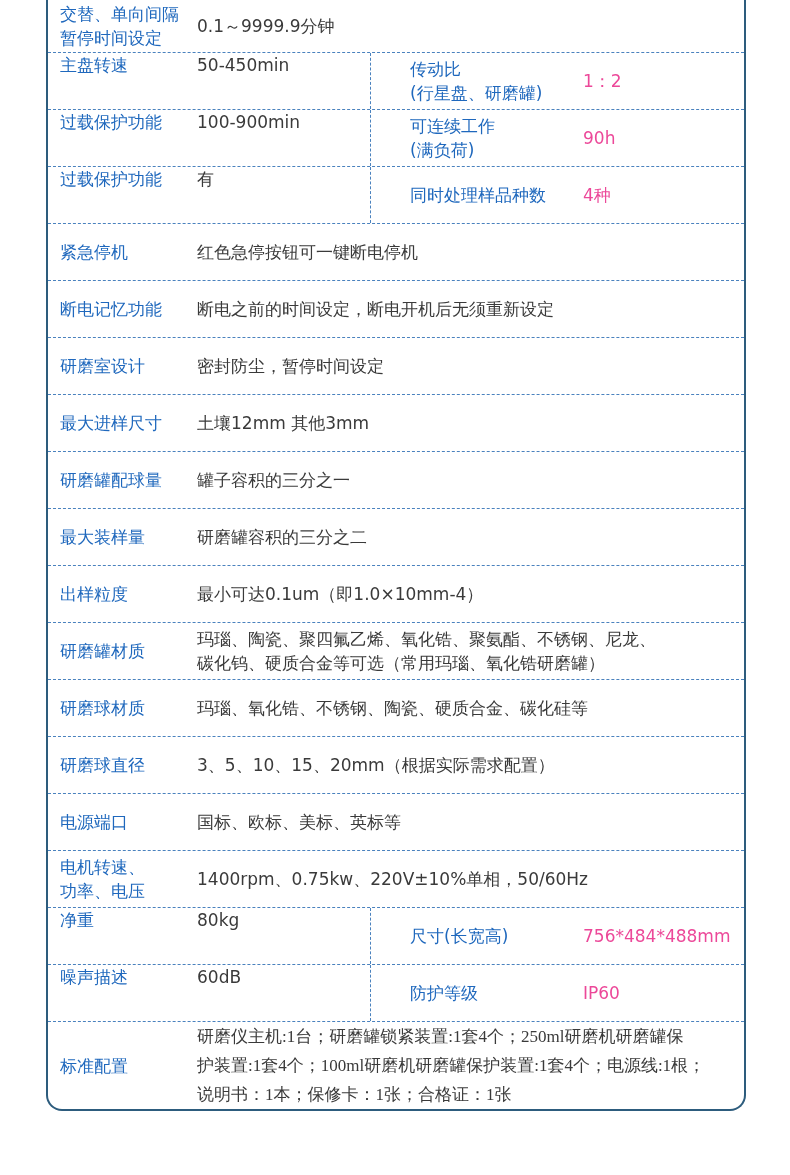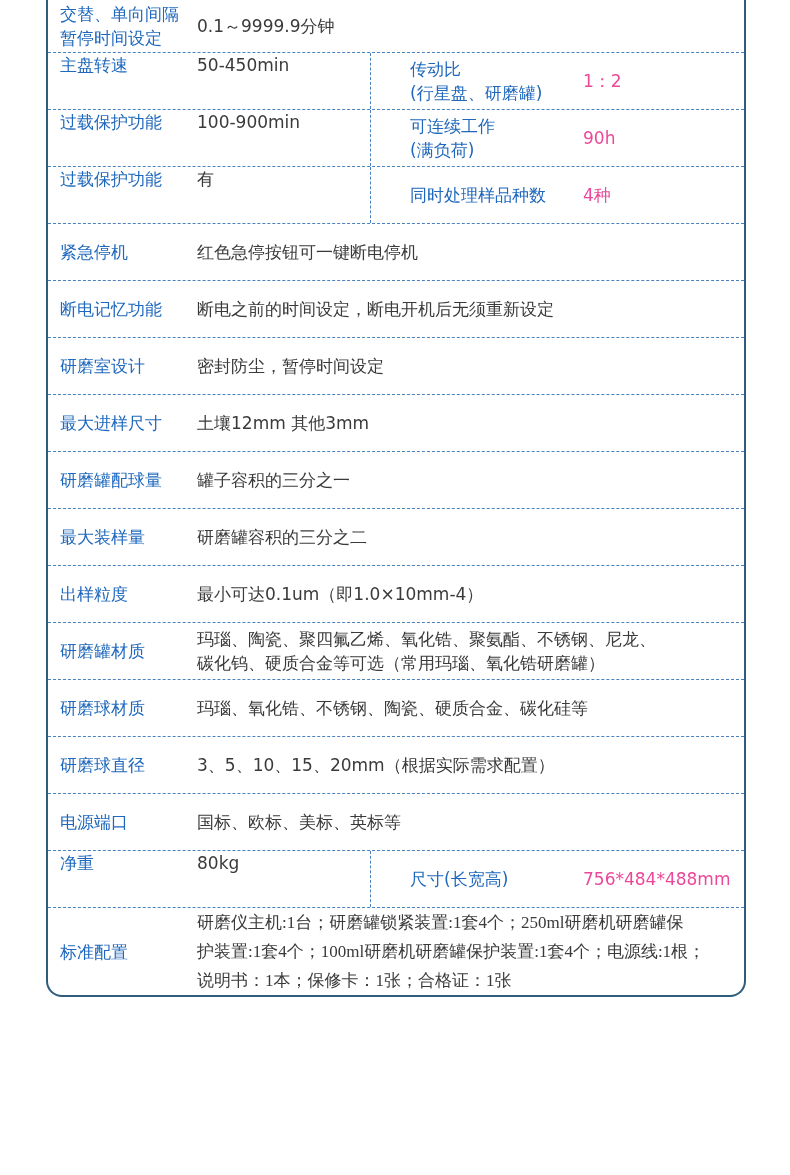--- a/index.html
+++ b/index.html
@@ -161,32 +161,47 @@
     <div class="row">
       <div class="cell label">研磨球直径</div>
       <div class="cell value">3、5、10、15、20mm（根据实际需求配置）</div>
     </div>
 
     <div class="row">
       <div class="cell label">电源端口</div>
       <div class="cell value">国标、欧标、美标、英标等</div>
     </div>
 
+    <div class="row">
+      <div class="cell label">电机转速、
+功率、电压</div>
+      <div class="cell value">1400rpm、0.75kw、220V±10%单相，50/60Hz</div>
+    </div>
 
     <div class="row">
       <div class="half-left">
         <div class="cell label">净重</div>
         <div class="cell value">80kg</div>
       </div>
       <div class="half-right">
         <div class="cell label2">尺寸(长宽高)</div>
         <div class="cell value2">756*484*488mm</div>
       </div>
     </div>
 
+    <div class="row">
+      <div class="half-left">
+        <div class="cell label">噪声描述</div>
+        <div class="cell value">60dB</div>
+      </div>
+      <div class="half-right">
+        <div class="cell label2">防护等级</div>
+        <div class="cell value2">IP60</div>
+      </div>
+    </div>
 
     <div class="row tall">
       <div class="cell label">标准配置</div>
       <div class="cell value">研磨仪主机:1台；研磨罐锁紧装置:1套4个；250ml研磨机研磨罐保
 护装置:1套4个；100ml研磨机研磨罐保护装置:1套4个；电源线:1根；
 说明书：1本；保修卡：1张；合格证：1张</div>
     </div>
 
   </div>
 </div>

